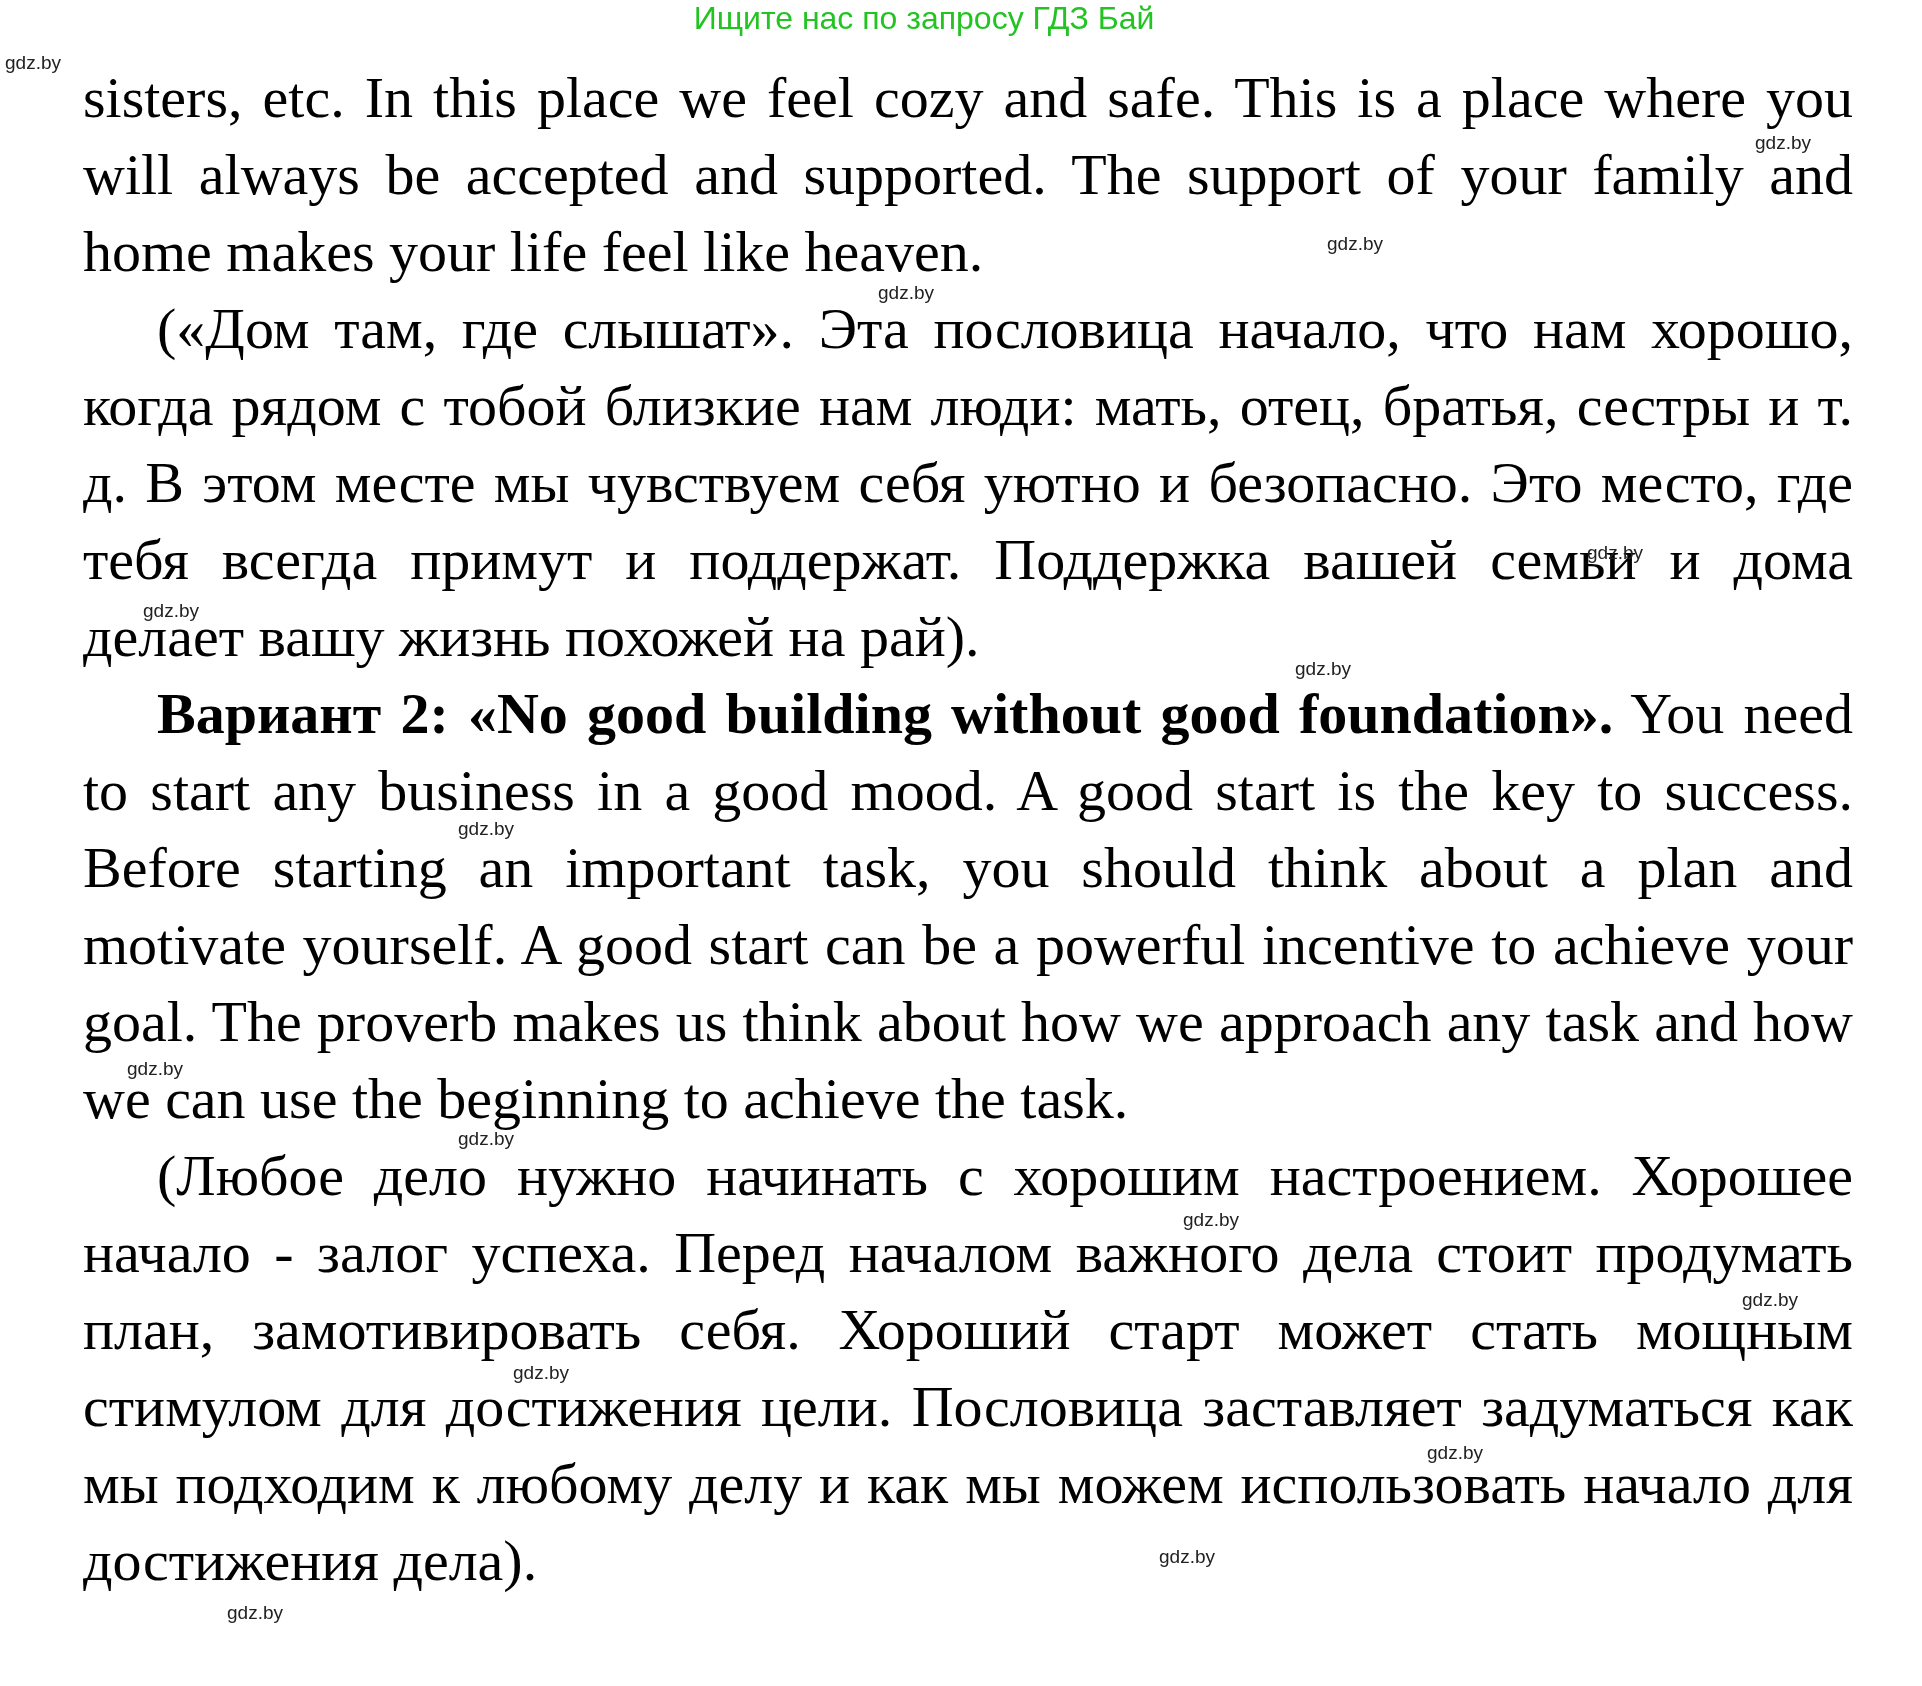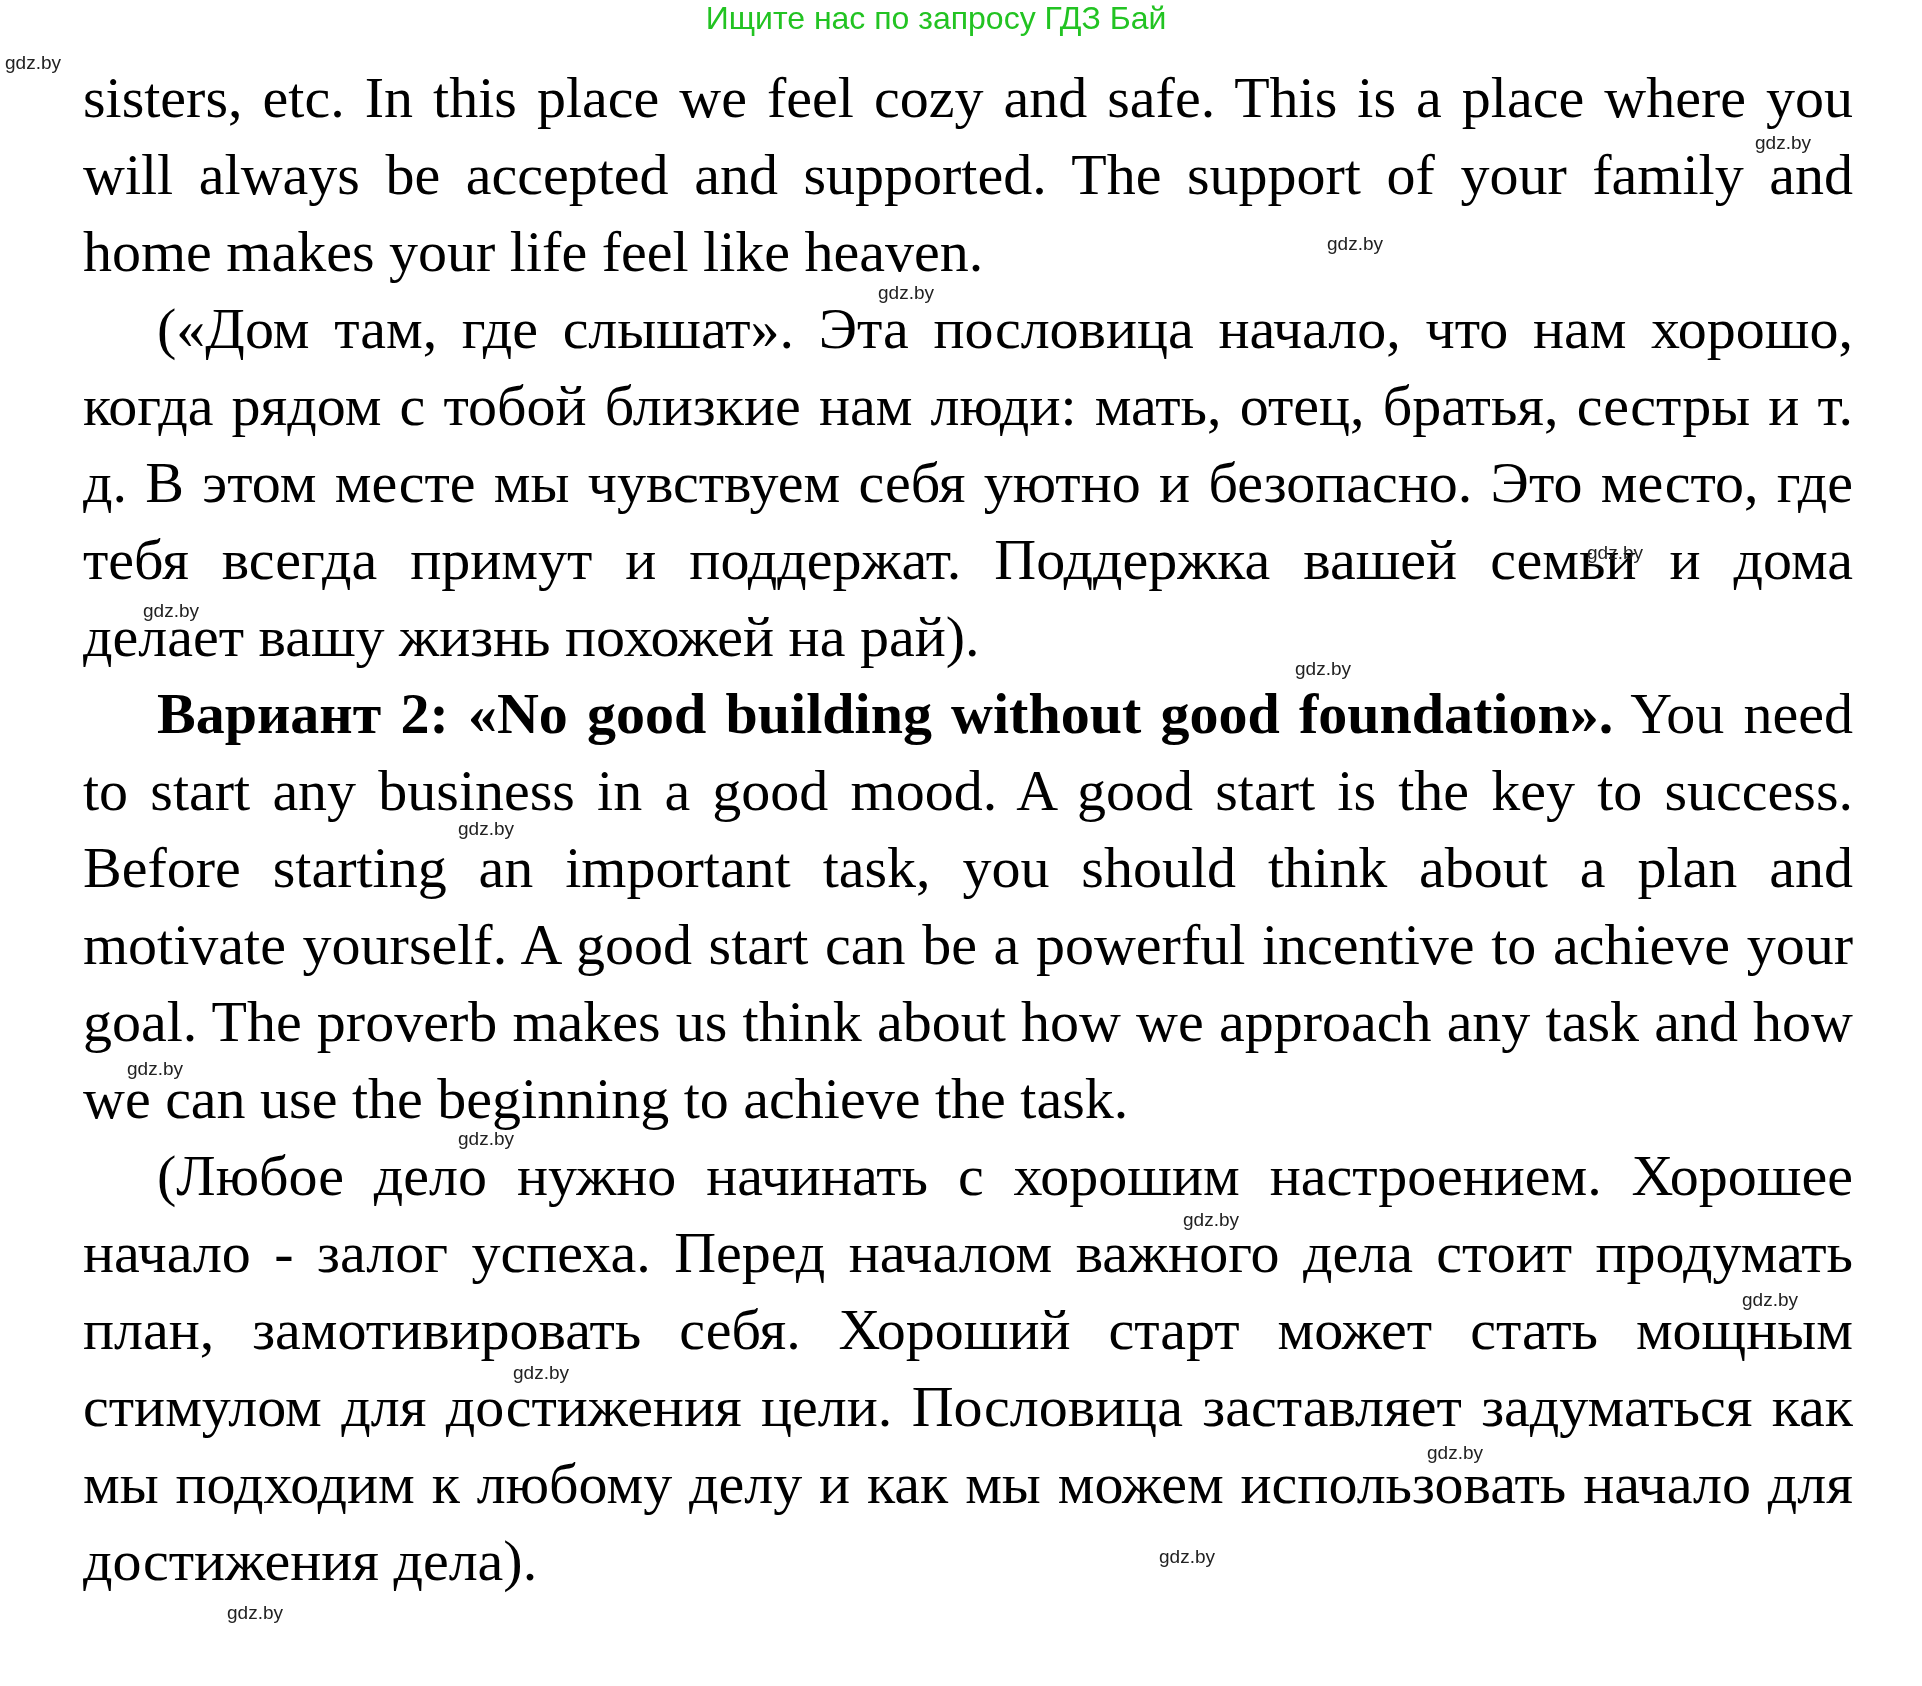--- a/index.html
+++ b/index.html
@@ -1,18 +1,18 @@
 <!DOCTYPE html>
 <html><head>
 <meta charset="utf-8">
 <style>
   html, body { margin:0; padding:0; background:#ffffff; }
   body { width:1922px; height:1686px; position:relative; overflow:hidden; }
   .header {
-    position:absolute; left:16px; top:0; width:1840px; text-align:center;
+    position:absolute; left:4px; top:0; width:1840px; text-align:center;
     font-family:"Liberation Sans", sans-serif; font-size:32px; line-height:36px;
     color:#22c322;
   }
   .footer {
     position:absolute; left:0; top:1646px; width:1850px; text-align:center;
     font-family:"Liberation Sans", sans-serif; font-size:32px; line-height:40px;
     color:#4b0f80; white-space:pre;
   }
   .text-block {
     position:absolute; left:83px; top:59px; width:1770px;

